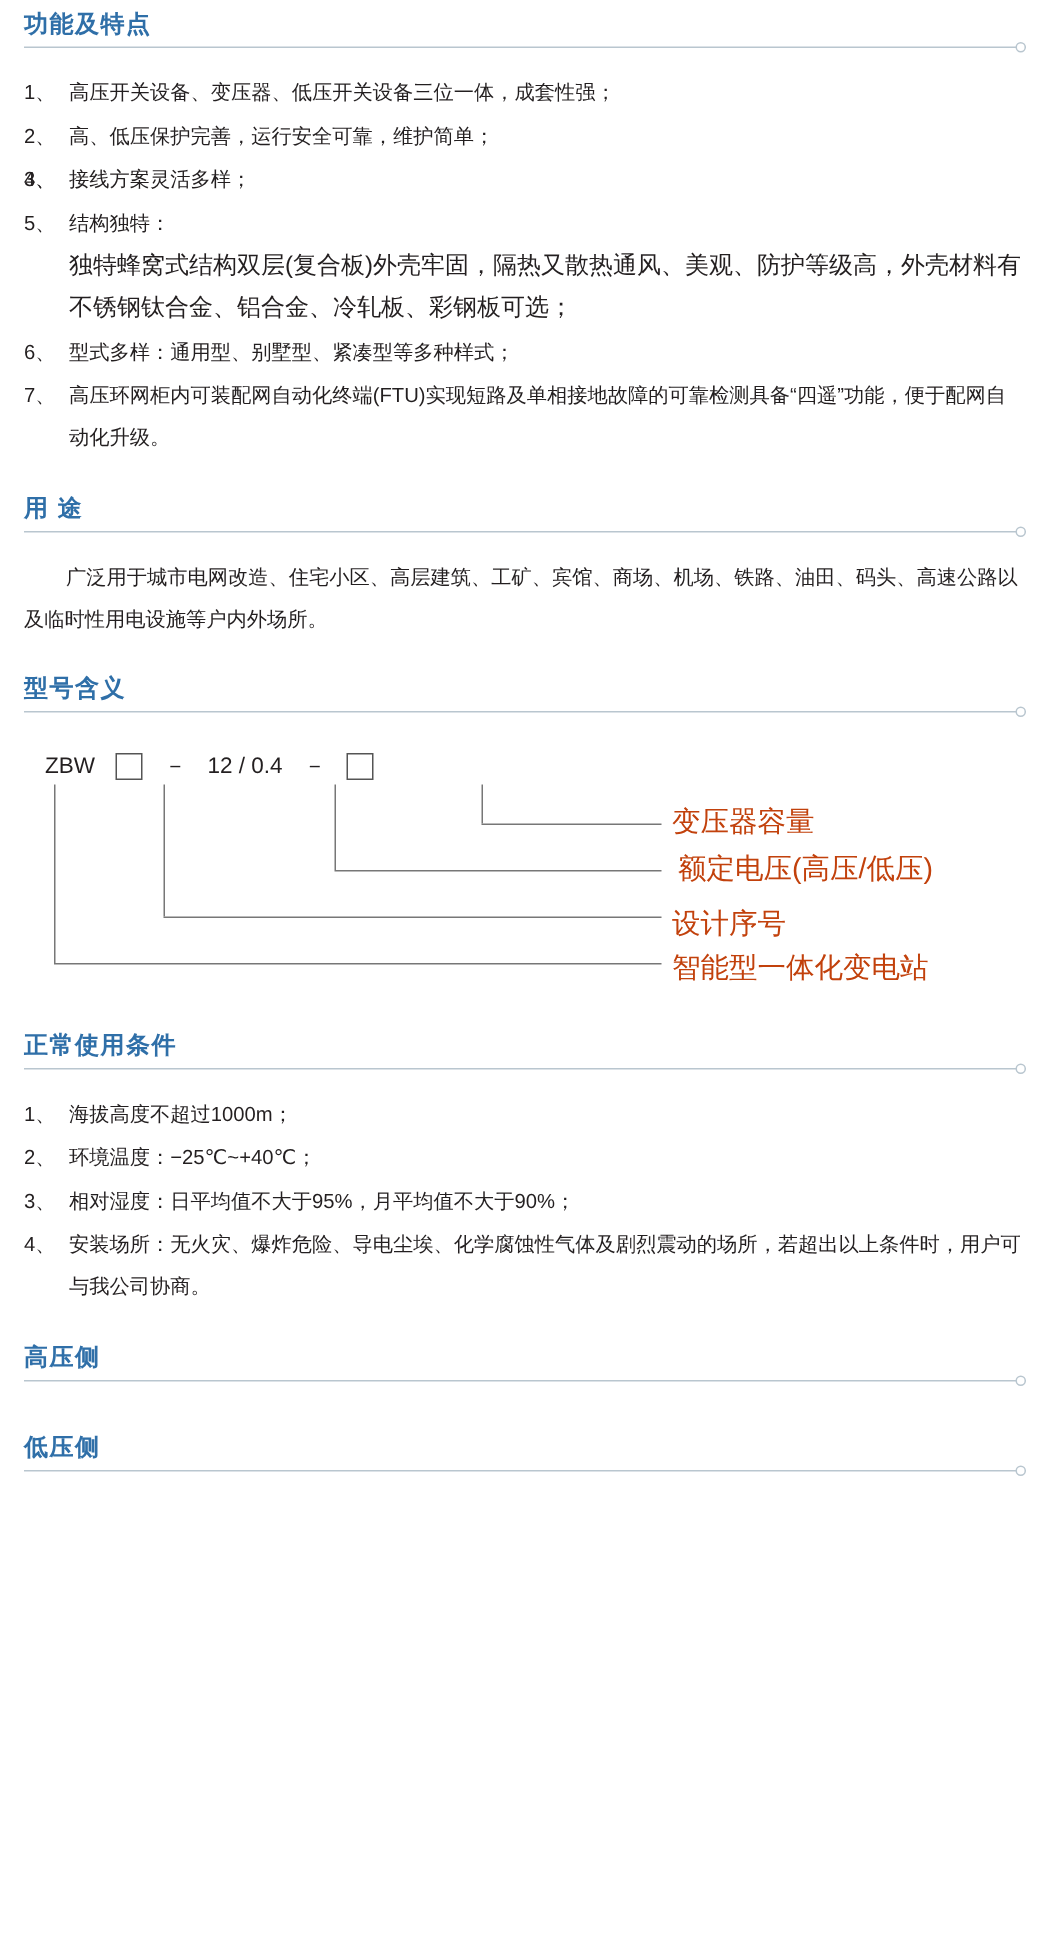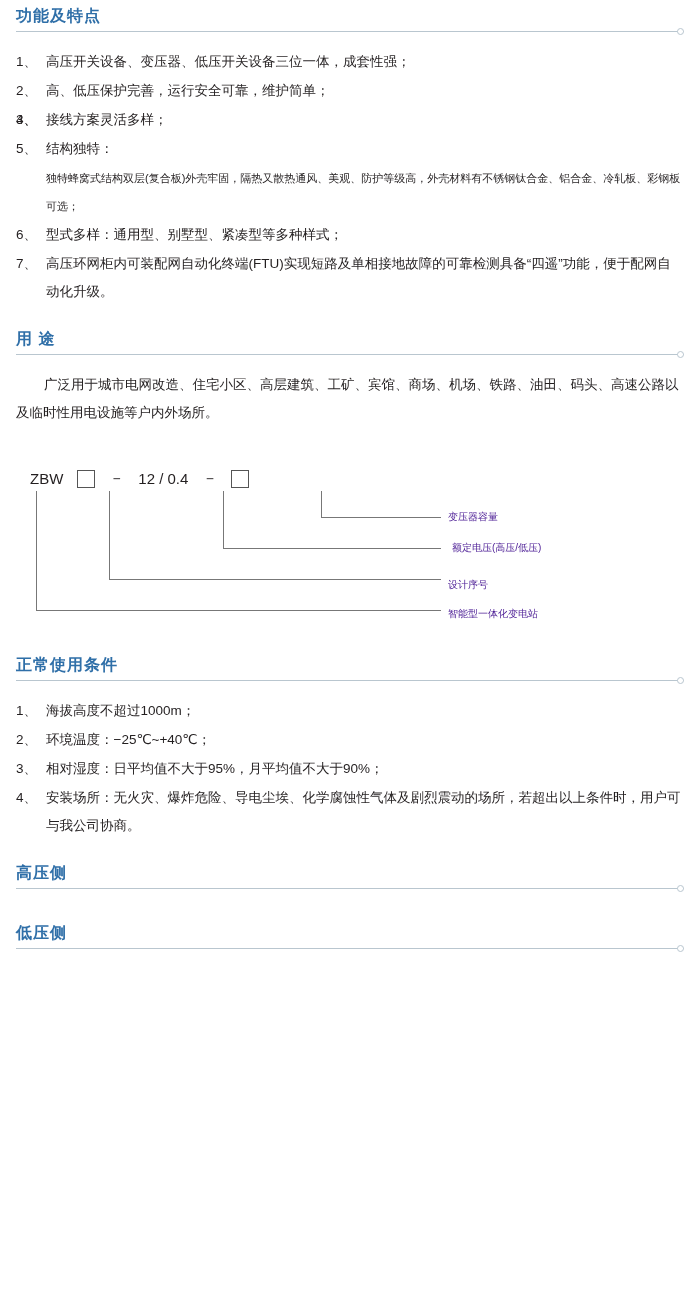--- a/index.html
+++ b/index.html
@@ -65,21 +65,21 @@
   }
   ol.numlist > li .num {
     position: absolute;
     left: 0;
     top: 0;
     width: 30px;
     text-align: left;
   }
   .sub-para {
     padding-left: 30px;
-    font-size: 11px;
+    font-size: 16px;
     line-height: 28px;
   }
   .para {
     font-size: 13.5px;
     line-height: 28px;
     text-indent: 28px;
     margin: 10px 0 0 0;
   }
   .block-gap { height: 22px; }
   .block-gap-sm { height: 12px; }
@@ -116,24 +116,24 @@
     width: 1px;
     background: #777;
   }
   .leader .hline {
     position: absolute;
     height: 1px;
     background: #777;
   }
   .leader .lbl {
     position: absolute;
-    font-size: 10px;
+    font-size: 19px;
     line-height: 14px;
     white-space: nowrap;
-    color: #4c1d95;
+    color: #c2410c;
   }
 </style>
 </head>
 <body>
 
 <div class="page">
 
   <div class="section-head">
     <span class="title">功能及特点</span>
     <span class="rule"></span>
@@ -177,20 +177,24 @@
   <div class="block-gap"></div>
 
   <div class="section-head">
     <span class="title">用  途</span>
     <span class="rule"></span>
   </div>
   <p class="para">广泛用于城市电网改造、住宅小区、高层建筑、工矿、宾馆、商场、机场、铁路、油田、码头、高速公路以及临时性用电设施等户内外场所。</p>
 
   <div class="block-gap"></div>
 
+  <div class="section-head">
+    <span class="title">型号含义</span>
+    <span class="rule"></span>
+  </div>
 
   <div class="model-wrap">
     <div class="model-row">
       <span class="tok">ZBW</span>
       <span class="box"></span>
       <span class="dash">－</span>
       <span class="tok">12 / 0.4</span>
       <span class="dash">－</span>
       <span class="box"></span>
     </div>

